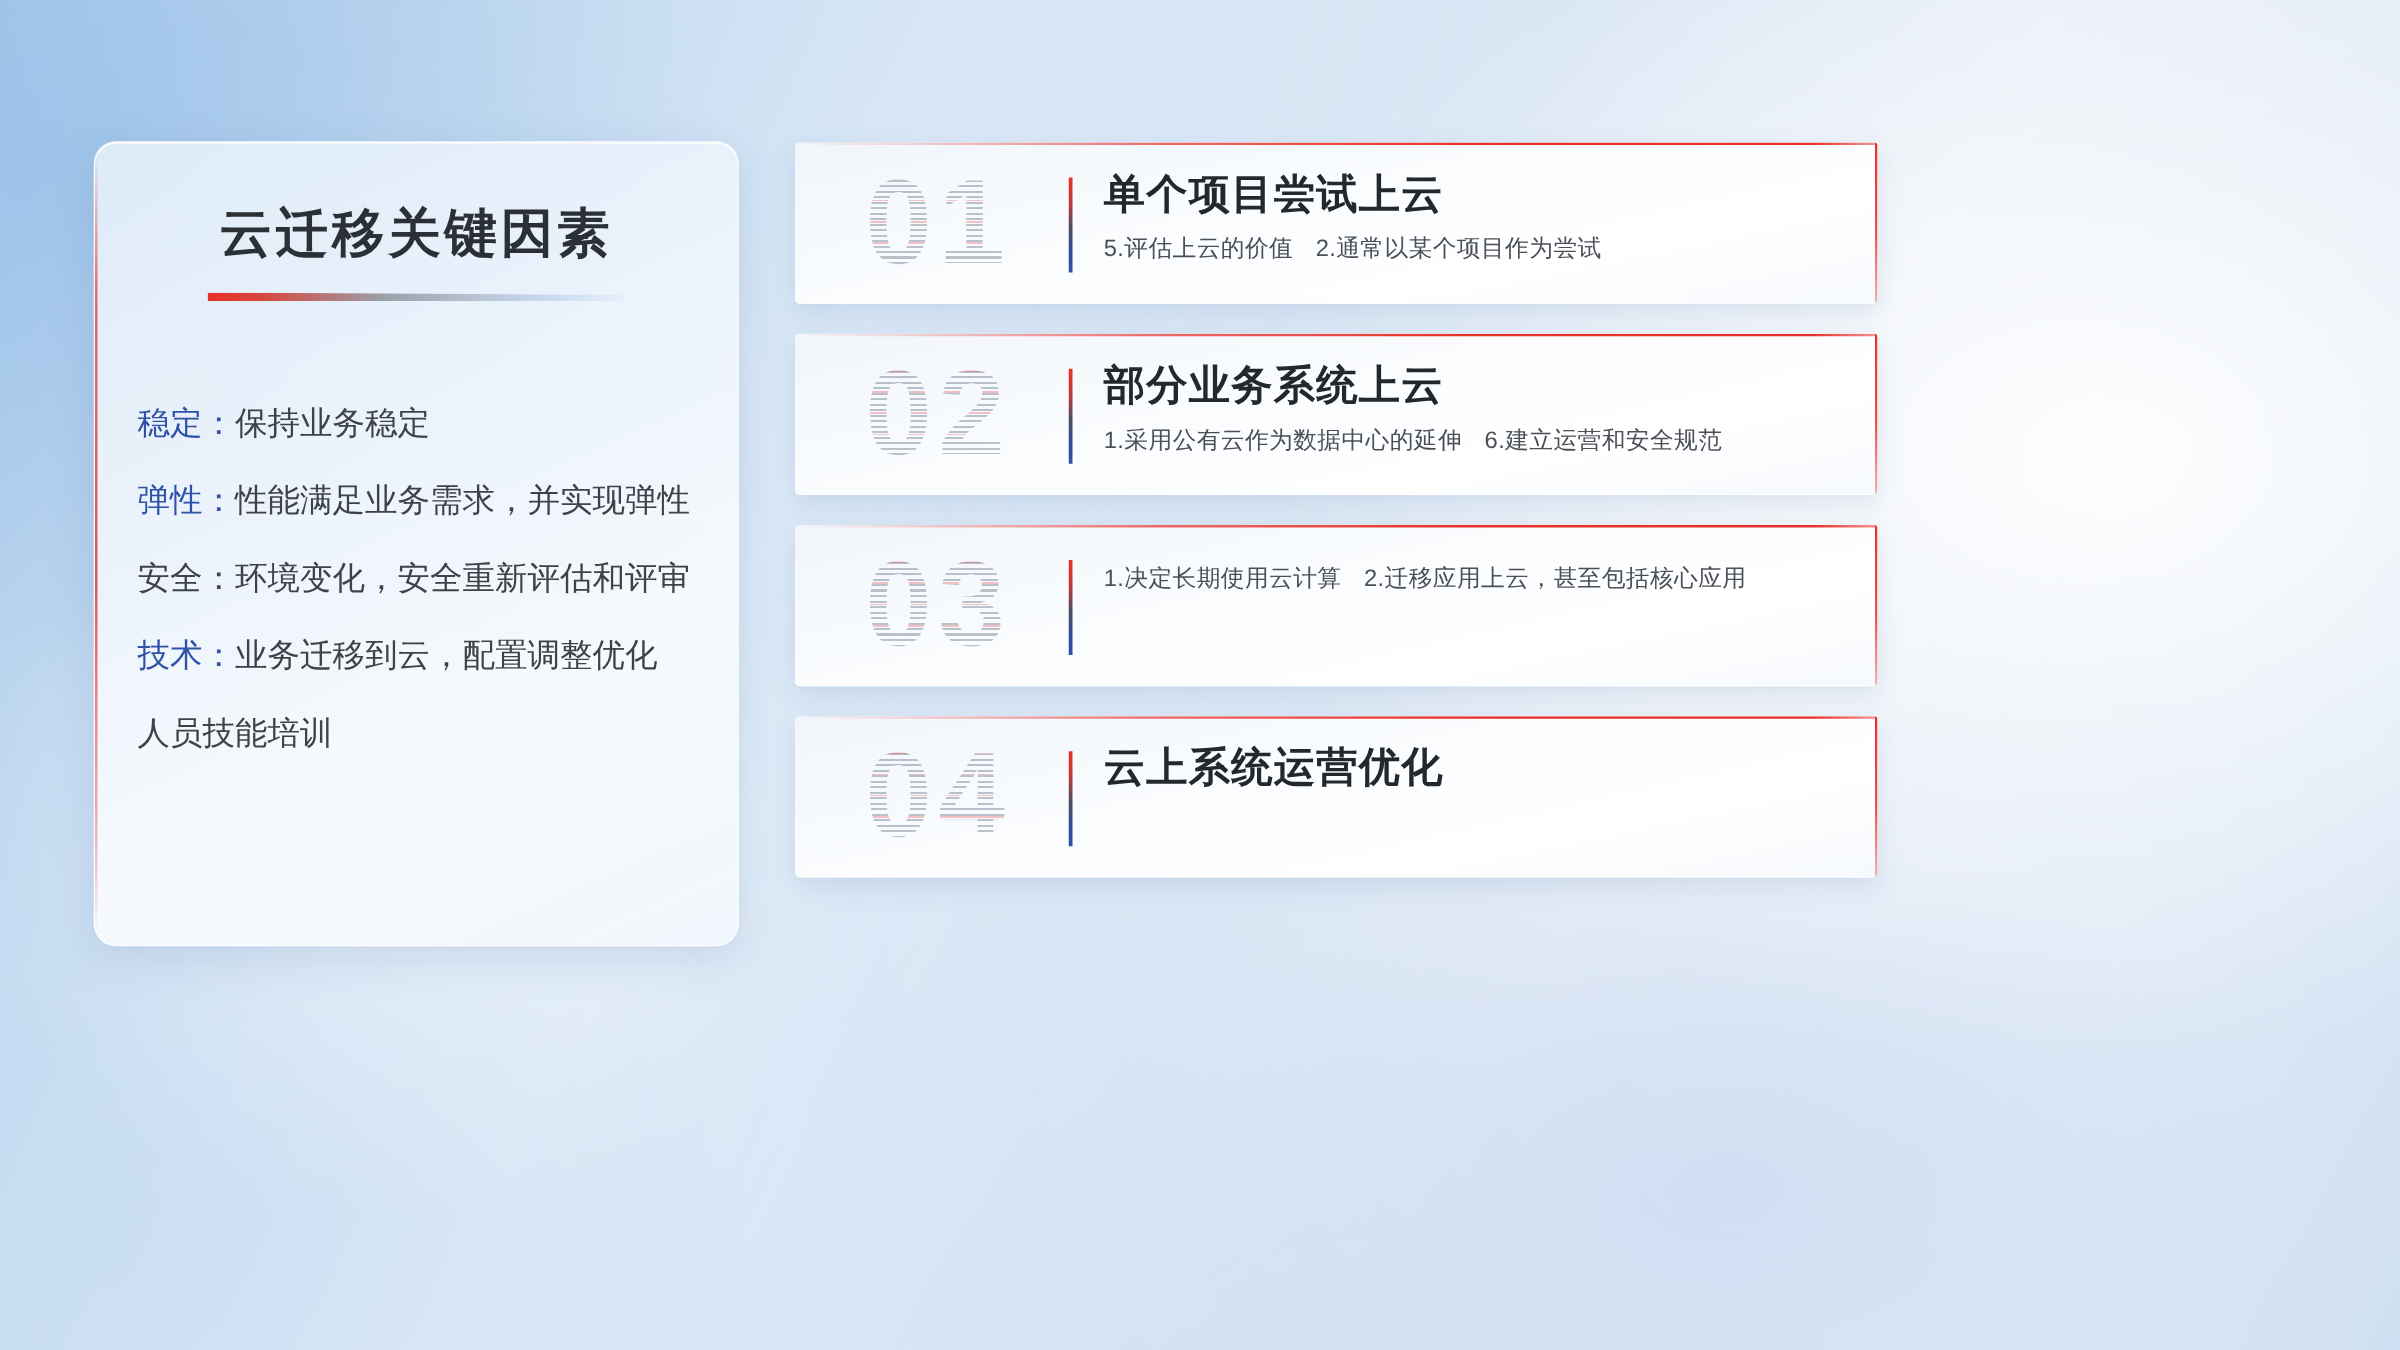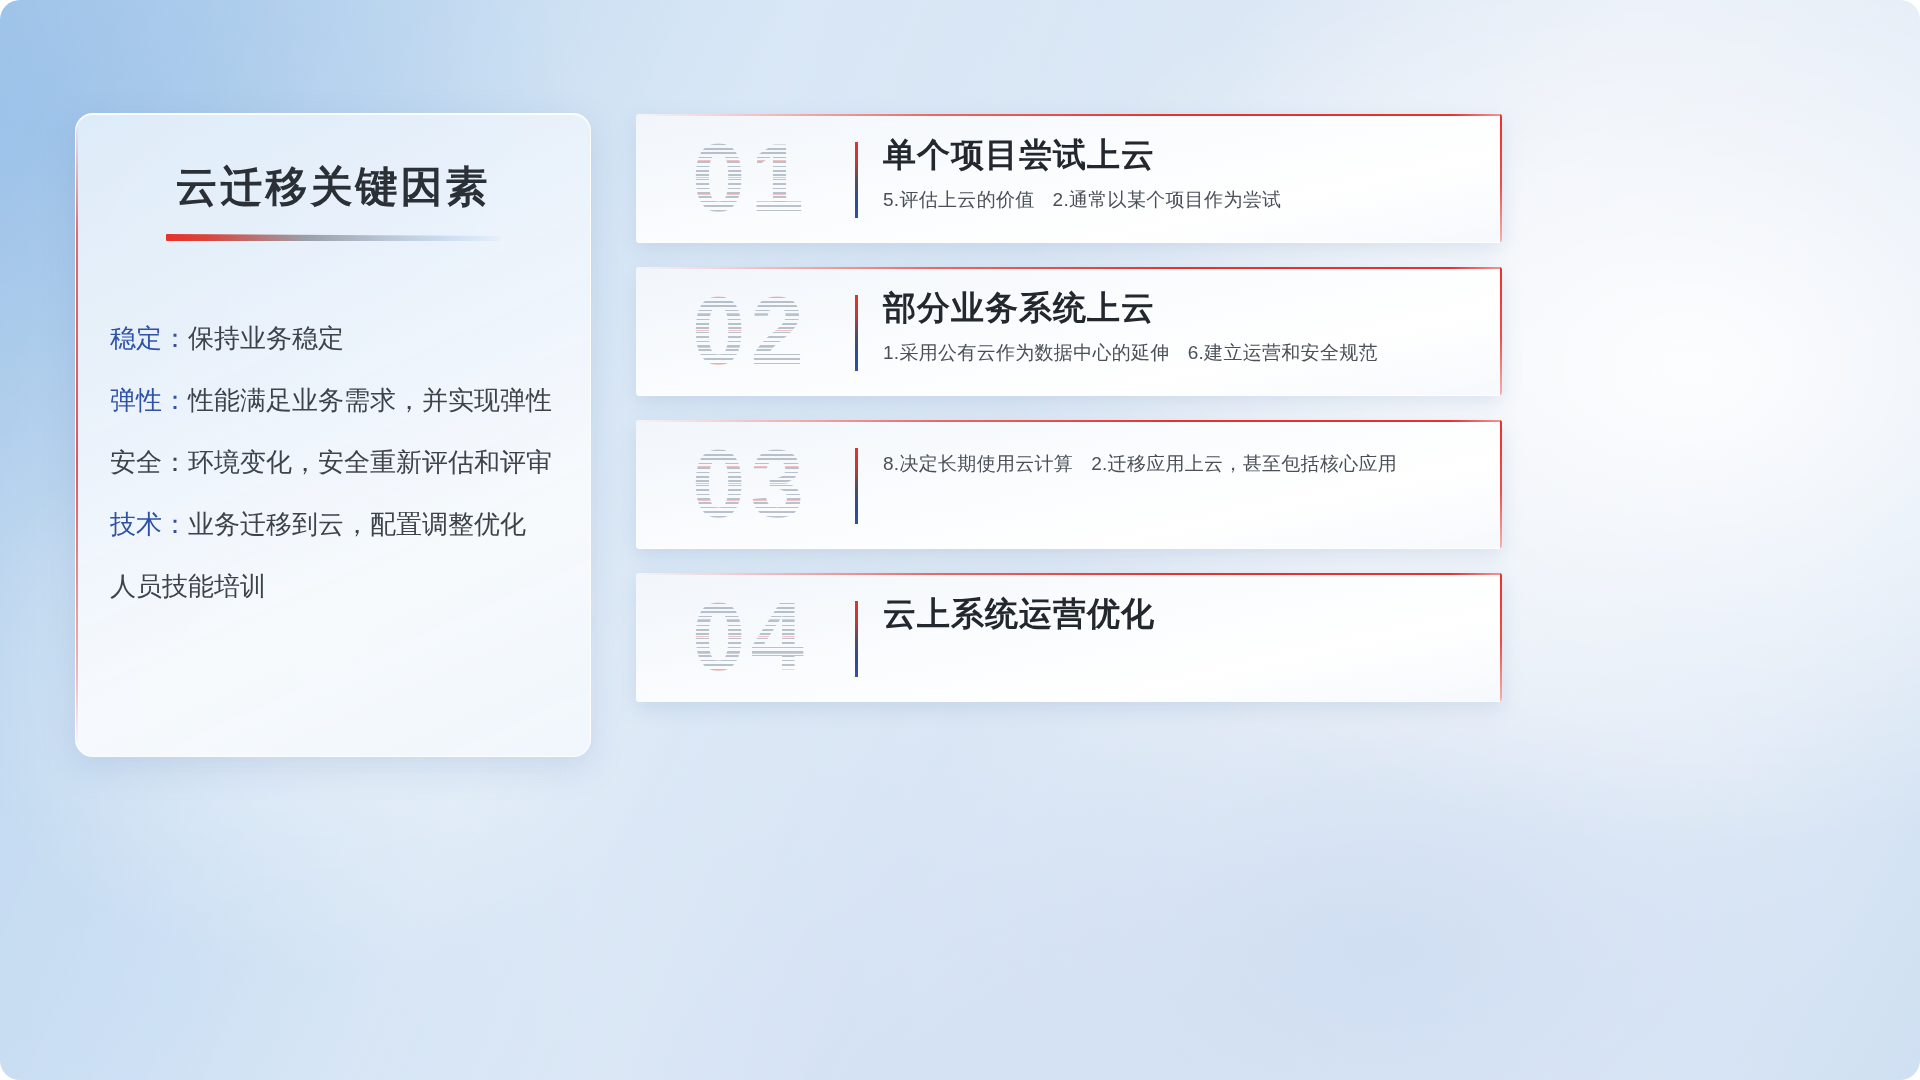--- a/index.html
+++ b/index.html
@@ -15,21 +15,20 @@
   .stage{
     position:relative;
     width:1920px; height:1080px;
     background:
       radial-gradient(1100px 780px at 88% 34%, rgba(255,255,255,.92) 0%, rgba(255,255,255,0) 62%),
       radial-gradient(760px 620px at 6% 92%, rgba(189,214,240,.85) 0%, rgba(189,214,240,0) 64%),
       radial-gradient(900px 700px at 2% 12%, rgba(151,191,232,.92) 0%, rgba(151,191,232,0) 60%),
       radial-gradient(1200px 900px at 52% 104%, rgba(206,222,243,.80) 0%, rgba(206,222,243,0) 62%),
       linear-gradient(118deg,#a8c9e9 0%, #bcd6ef 20%, #d5e4f4 44%, #e8eef7 66%, #dfe9f6 84%, #cfe0f2 100%);
     overflow:hidden;
-    border-radius:20px;
   }
   .stage::before{
     content:"";
     position:absolute; inset:0;
     background:
       radial-gradient(520px 420px at 17% 63%, rgba(255,255,255,.45), rgba(255,255,255,0) 70%),
       radial-gradient(640px 380px at 72% 88%, rgba(198,216,240,.55), rgba(198,216,240,0) 72%);
     pointer-events:none;
   }
   .bg-sheen{
@@ -222,21 +221,21 @@
         <div class="card-body">
           <div class="card-heading">部分业务系统上云</div>
           <div class="card-desc"><span>1.采用公有云作为数据中心的延伸</span><span class="gap"></span><span>6.建立运营和安全规范</span></div>
         </div>
       </article>
       <article class="card">
         <div class="card-num">03</div>
         <div class="card-num-tint">03</div>
         <div class="accent-bar"></div>
         <div class="card-body">
-          <div class="card-desc"><span>8.决定长期使用云计算</span><span class="gap"></span><span>2.迁移应用上云，甚至包括核心应用</span></div>
+          <div class="card-desc"><span>1.决定长期使用云计算</span><span class="gap"></span><span>2.迁移应用上云，甚至包括核心应用</span></div>
         </div>
       </article>
       <article class="card">
         <div class="card-num">04</div>
         <div class="card-num-tint">04</div>
         <div class="accent-bar"></div>
         <div class="card-body">
           <div class="card-heading">云上系统运营优化</div>
         </div>
       </article>

